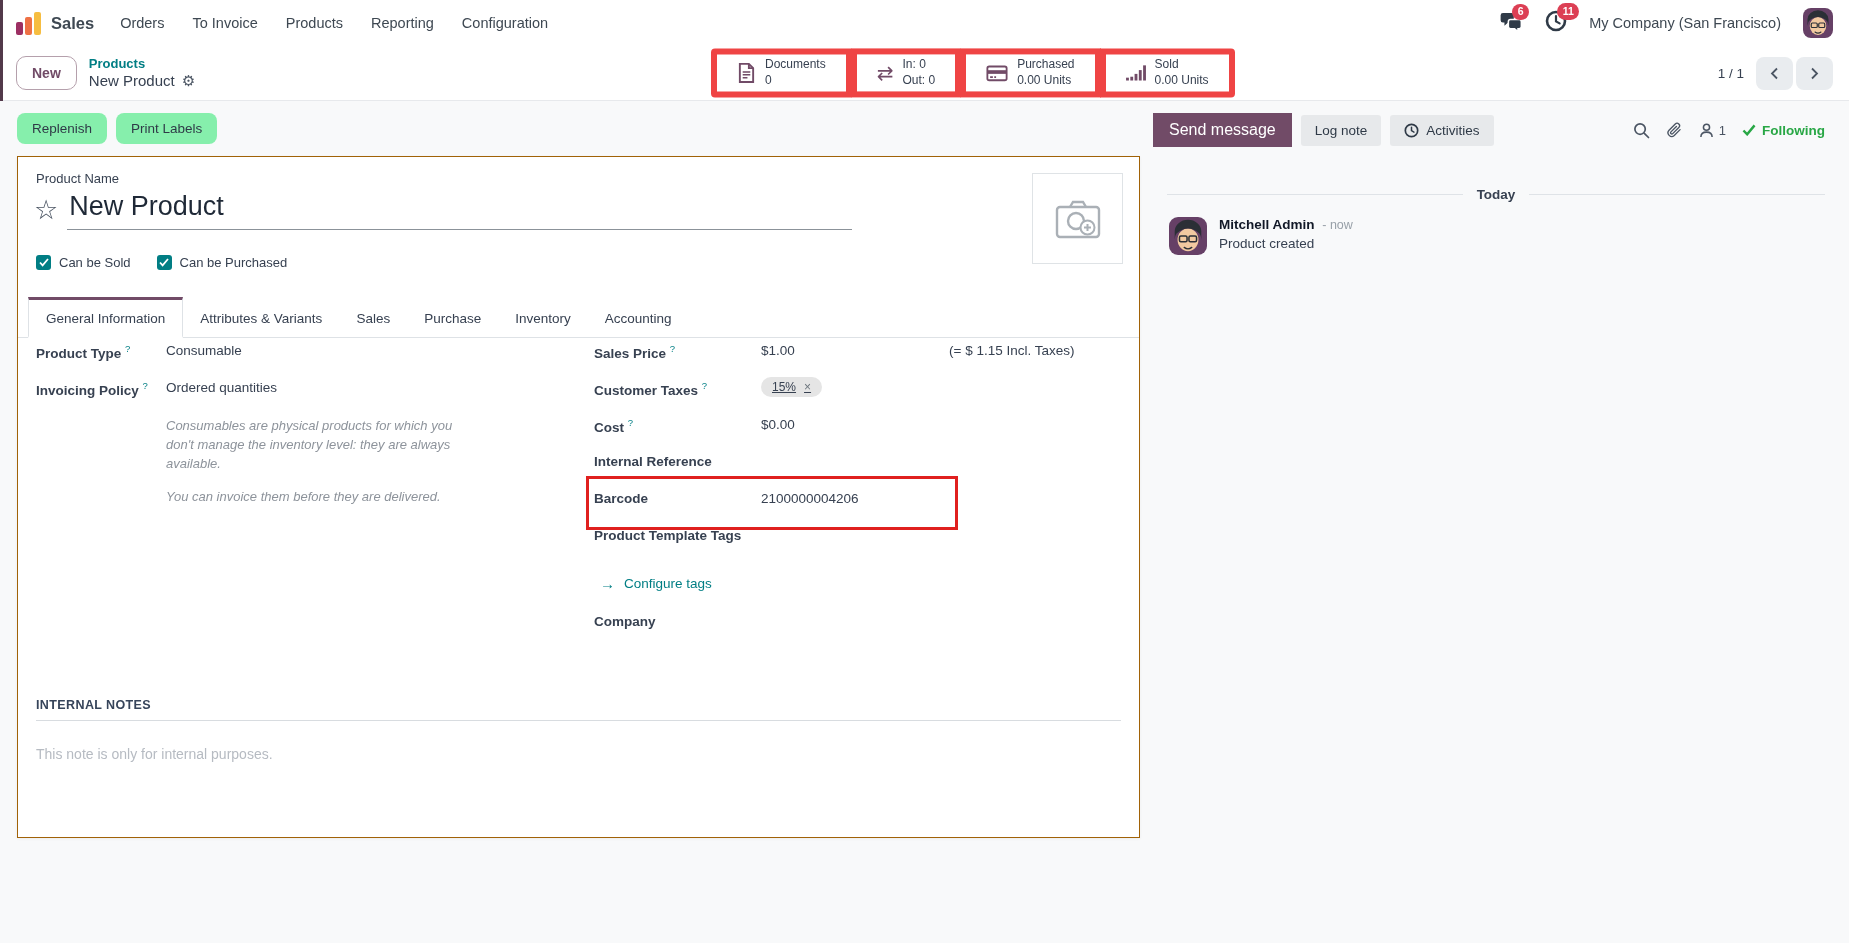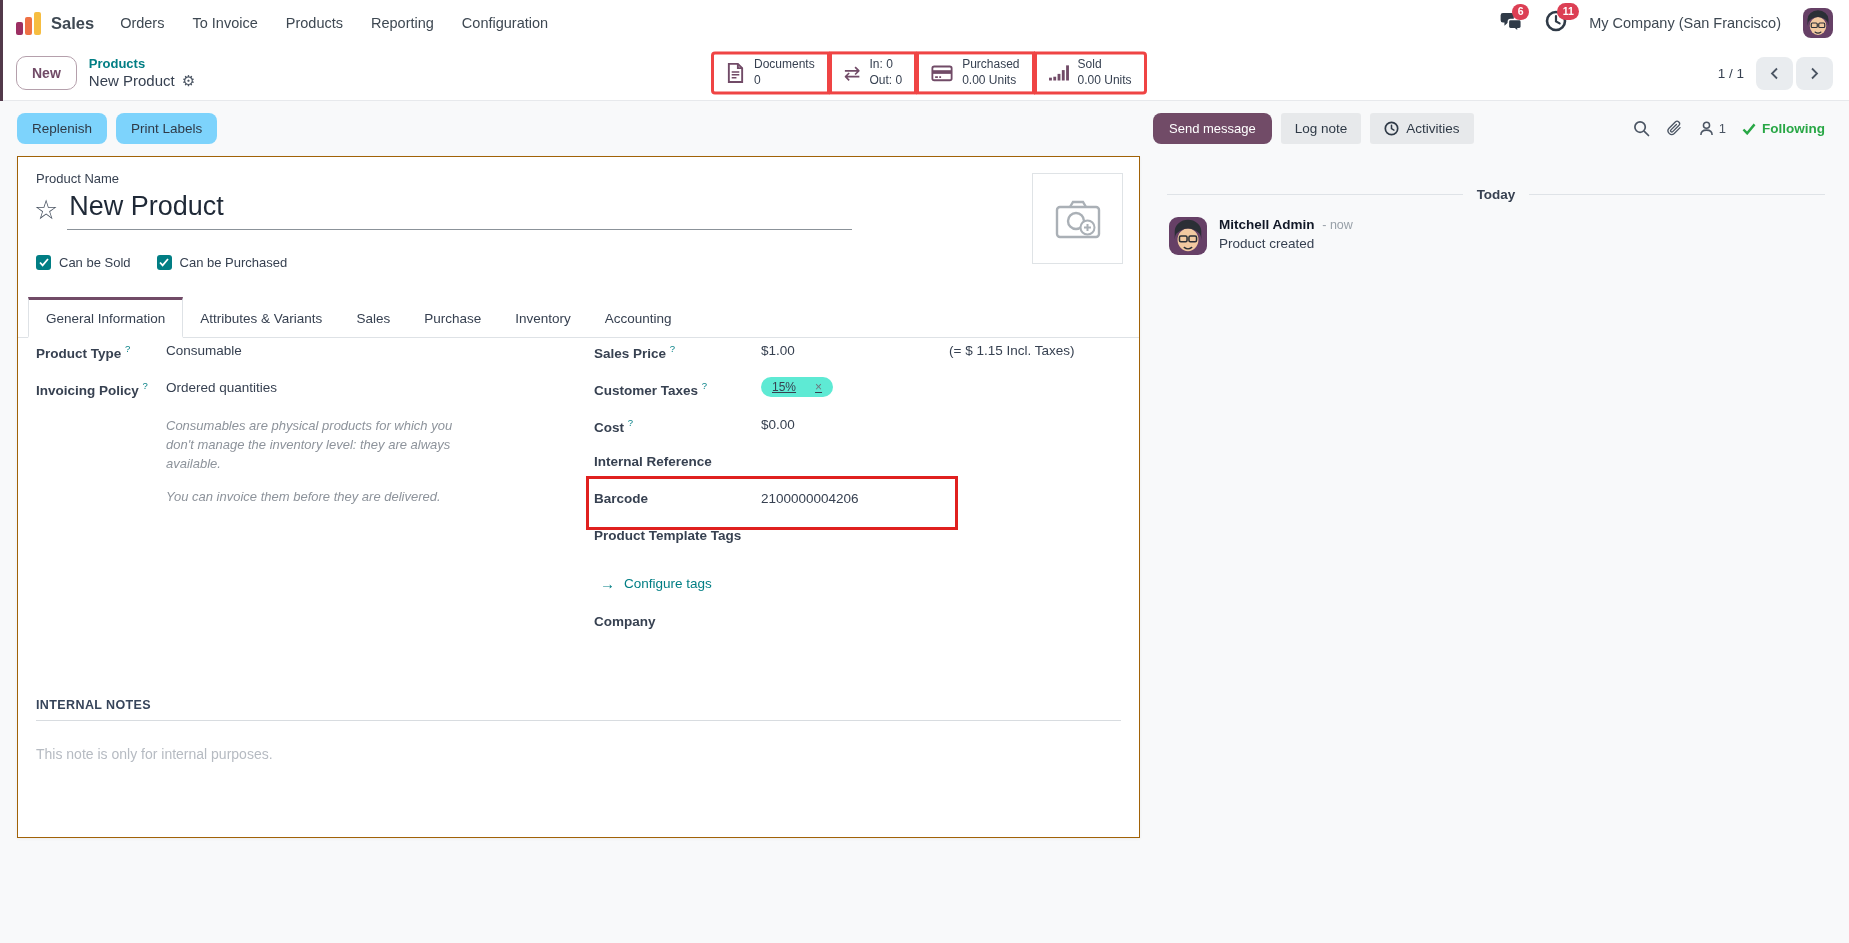--- a/index.html
+++ b/index.html
@@ -26,36 +26,36 @@
   .nav-avatar { width:30px; height:30px; border-radius:8px; overflow:hidden; display:block; }
 
   
   .control-panel { position:absolute; top:46px; left:0; right:0; height:55px; background:#fff; border-bottom:1px solid #e7e9ec; display:flex; align-items:center; padding:0 16px; z-index:30; }
   .new-btn { border:1px solid #b5a0ac; background:#fff; color:#714B67; font-weight:700; font-size:14px; padding:8px 15px; border-radius:10px; cursor:pointer; font-family:inherit; }
   .breadcrumb-block { margin-left:12px; line-height:1.2; }
   .bc-parent { color:#017E84; font-size:13px; font-weight:700; cursor:pointer; }
   .bc-current-row { display:flex; align-items:center; gap:7px; font-size:15px; color:#374151; }
   .gear-icon { font-size:15px; color:#4b5563; cursor:pointer; }
   .stat-group { position:absolute; left:712px; top:50%; transform:translateY(-50%); display:flex; }
-  .stat-btn { display:flex; align-items:center; gap:9px; padding:3px 12px; background:#fff; border:3px solid #ef4444; margin-left:-1px; cursor:pointer; font-family:inherit; }
+  .stat-btn { display:flex; align-items:center; gap:9px; padding:3px 20px; background:#fff; border:6px solid #ef4444; margin-left:-1px; cursor:pointer; font-family:inherit; }
   .stat-btn:first-child { border-radius:4px 0 0 4px; }
   .stat-btn:last-child { border-radius:0 4px 4px 0; }
   .stat-icon { color:#714B67; display:flex; }
   .stat-glyph { font-size:20px; color:#714B67; line-height:1; }
   .stat-text { text-align:left; font-size:12px; color:#374151; line-height:1.3; white-space:nowrap; }
   .pager { margin-left:auto; display:flex; align-items:center; gap:12px; }
   .pager-value { font-size:13.5px; color:#374151; }
   .pager-btns { display:flex; gap:3px; }
   .pager-btn { width:37px; height:33px; background:#e9ecef; border:none; border-radius:8px; display:flex; align-items:center; justify-content:center; cursor:pointer; }
 
   
   .main { position:absolute; top:101px; bottom:0; left:0; right:0; display:flex; }
   .form-area { width:1153px; position:relative; flex:none; }
   .action-row { position:absolute; top:12px; left:17px; display:flex; gap:9px; }
-  .btn-secondary { background:#7dd3fc; color:#2f3a47; border:none; font-size:13.5px; padding:8px 15px; border-radius:8px; cursor:pointer; font-family:inherit; }
+  .btn-secondary { background:#86efac; color:#2f3a47; border:none; font-size:13.5px; padding:8px 15px; border-radius:8px; cursor:pointer; font-family:inherit; }
 
   .sheet { position:absolute; top:55px; left:17px; width:1123px; height:682px; background:#fff; border:1px solid #a16207; box-shadow:0 1px 3px rgba(0,0,0,.05); }
   .pn-label { position:absolute; top:14px; left:18px; font-size:13px; color:#374151; }
   .name-row { position:absolute; top:34px; left:16px; display:flex; align-items:center; gap:9px; }
   .star-icon { font-size:27px; color:#4b5563; line-height:1; cursor:pointer; }
   .name-input { width:785px; font-size:27px; color:#1f2937; border-bottom:1px solid #8b9299; padding:0 0 7px 2px; }
   .checkbox-row { position:absolute; top:98px; left:18px; display:flex; gap:26px; align-items:center; }
   .cb-item { display:flex; align-items:center; gap:8px; font-size:13px; color:#374151; cursor:pointer; }
   .cb-box { width:15px; height:15px; background:#017E84; border-radius:3px; display:flex; align-items:center; justify-content:center; }
   .img-placeholder { position:absolute; top:16px; right:16px; width:91px; height:91px; border:1px solid #dfe3e6; display:flex; align-items:center; justify-content:center; background:#fff; cursor:pointer; }
@@ -67,35 +67,35 @@
   .col-left { position:absolute; top:186px; left:18px; width:552px; }
   .col-right { position:absolute; top:186px; left:576px; width:540px; }
   .field-row { display:flex; align-items:flex-start; min-height:21px; margin-bottom:16px; font-size:13.5px; }
   .col-left .field-label { width:130px; }
   .col-right .field-label { width:167px; }
   .field-label { font-weight:700; color:#374151; flex:none; }
   .field-label sup { color:#017E84; font-size:9.5px; font-weight:400; }
   .field-value { color:#374151; }
   .notes-block { margin-left:130px; width:312px; font-style:italic; color:#8d939b; font-size:13px; line-height:1.45; margin-top:8px; }
   .notes-block p + p { margin-top:14px; }
-  .tax-pill { background:#5eead4; border-radius:999px; padding:3px 11px; font-size:12px; color:#374151; display:inline-flex; align-items:center; gap:19px; margin-top:-3px;text-decoration:underline; }
+  .tax-pill { background:#e5e5e5; border-radius:999px; padding:3px 11px; font-size:12px; color:#374151; display:inline-flex; align-items:center; gap:8px; margin-top:-3px;text-decoration:underline; }
   .tax-remove { color:#6c757d; cursor:pointer; font-size:12px; }
   .barcode-row { position:relative; }
   .barcode-highlight { position:absolute; left:-8px; top:-15px; width:372px; height:54px; border:3px solid #e0201f; pointer-events:none; }
   .configure-row { display:flex; align-items:center; gap:9px; color:#017E84; font-size:13.5px; margin:26px 0 22px 6px; cursor:pointer; }
   .configure-arrow { font-size:15px; }
 
   .notes-title { position:absolute; top:541px; left:18px; font-size:12.5px; font-weight:700; color:#36445a; letter-spacing:.4px; }
   .notes-hr { position:absolute; top:563px; left:18px; right:18px; border-top:1px solid #d8dce0; }
   .notes-placeholder { position:absolute; top:589px; left:18px; font-size:14px; color:#b6bbc2; }
 
   
   .chatter { flex:1; position:relative; }
   .chatter-top { position:absolute; top:12px; left:0; right:24px; display:flex; align-items:center; gap:9px; }
-  .btn-primary { background:#714B67; color:#fff; border:none; font-size:13px; font-weight:400; padding:8px 16px; border-radius:8px; cursor:pointer; font-family:inherit; }
+  .btn-primary { background:#714B67; color:#fff; border:none; font-size:16px; font-weight:400; padding:8px 16px; border-radius:0; cursor:pointer; font-family:inherit; }
   .btn-chatter { background:#e7e9eb; color:#2f3a47; border:none; font-size:13.5px; padding:8px 14px; border-radius:3px; cursor:pointer; display:flex; align-items:center; gap:7px; font-family:inherit; }
   .chatter-icons { margin-left:auto; display:flex; align-items:center; gap:16px; }
   .icon-btn { display:flex; align-items:center; gap:4px; background:none; border:none; cursor:pointer; color:#4b5563; font-size:13px; font-family:inherit; }
   .following-btn { display:flex; align-items:center; gap:6px; color:#28a745; font-size:13.5px; font-weight:700; background:none; border:none; cursor:pointer; font-family:inherit; }
   .today-divider { position:absolute; top:86px; left:14px; right:24px; display:flex; align-items:center; gap:14px; font-size:13.5px; font-weight:700; color:#374151; }
   .today-divider .line { flex:1; height:1px; background:#dfe3e7; }
   .message { position:absolute; top:116px; left:16px; display:flex; gap:12px; }
   .msg-avatar { width:38px; height:38px; border-radius:9px; overflow:hidden; flex:none; cursor:pointer; }
   .msg-head { font-size:13.5px; }
   .msg-author { font-weight:700; color:#111827; }

